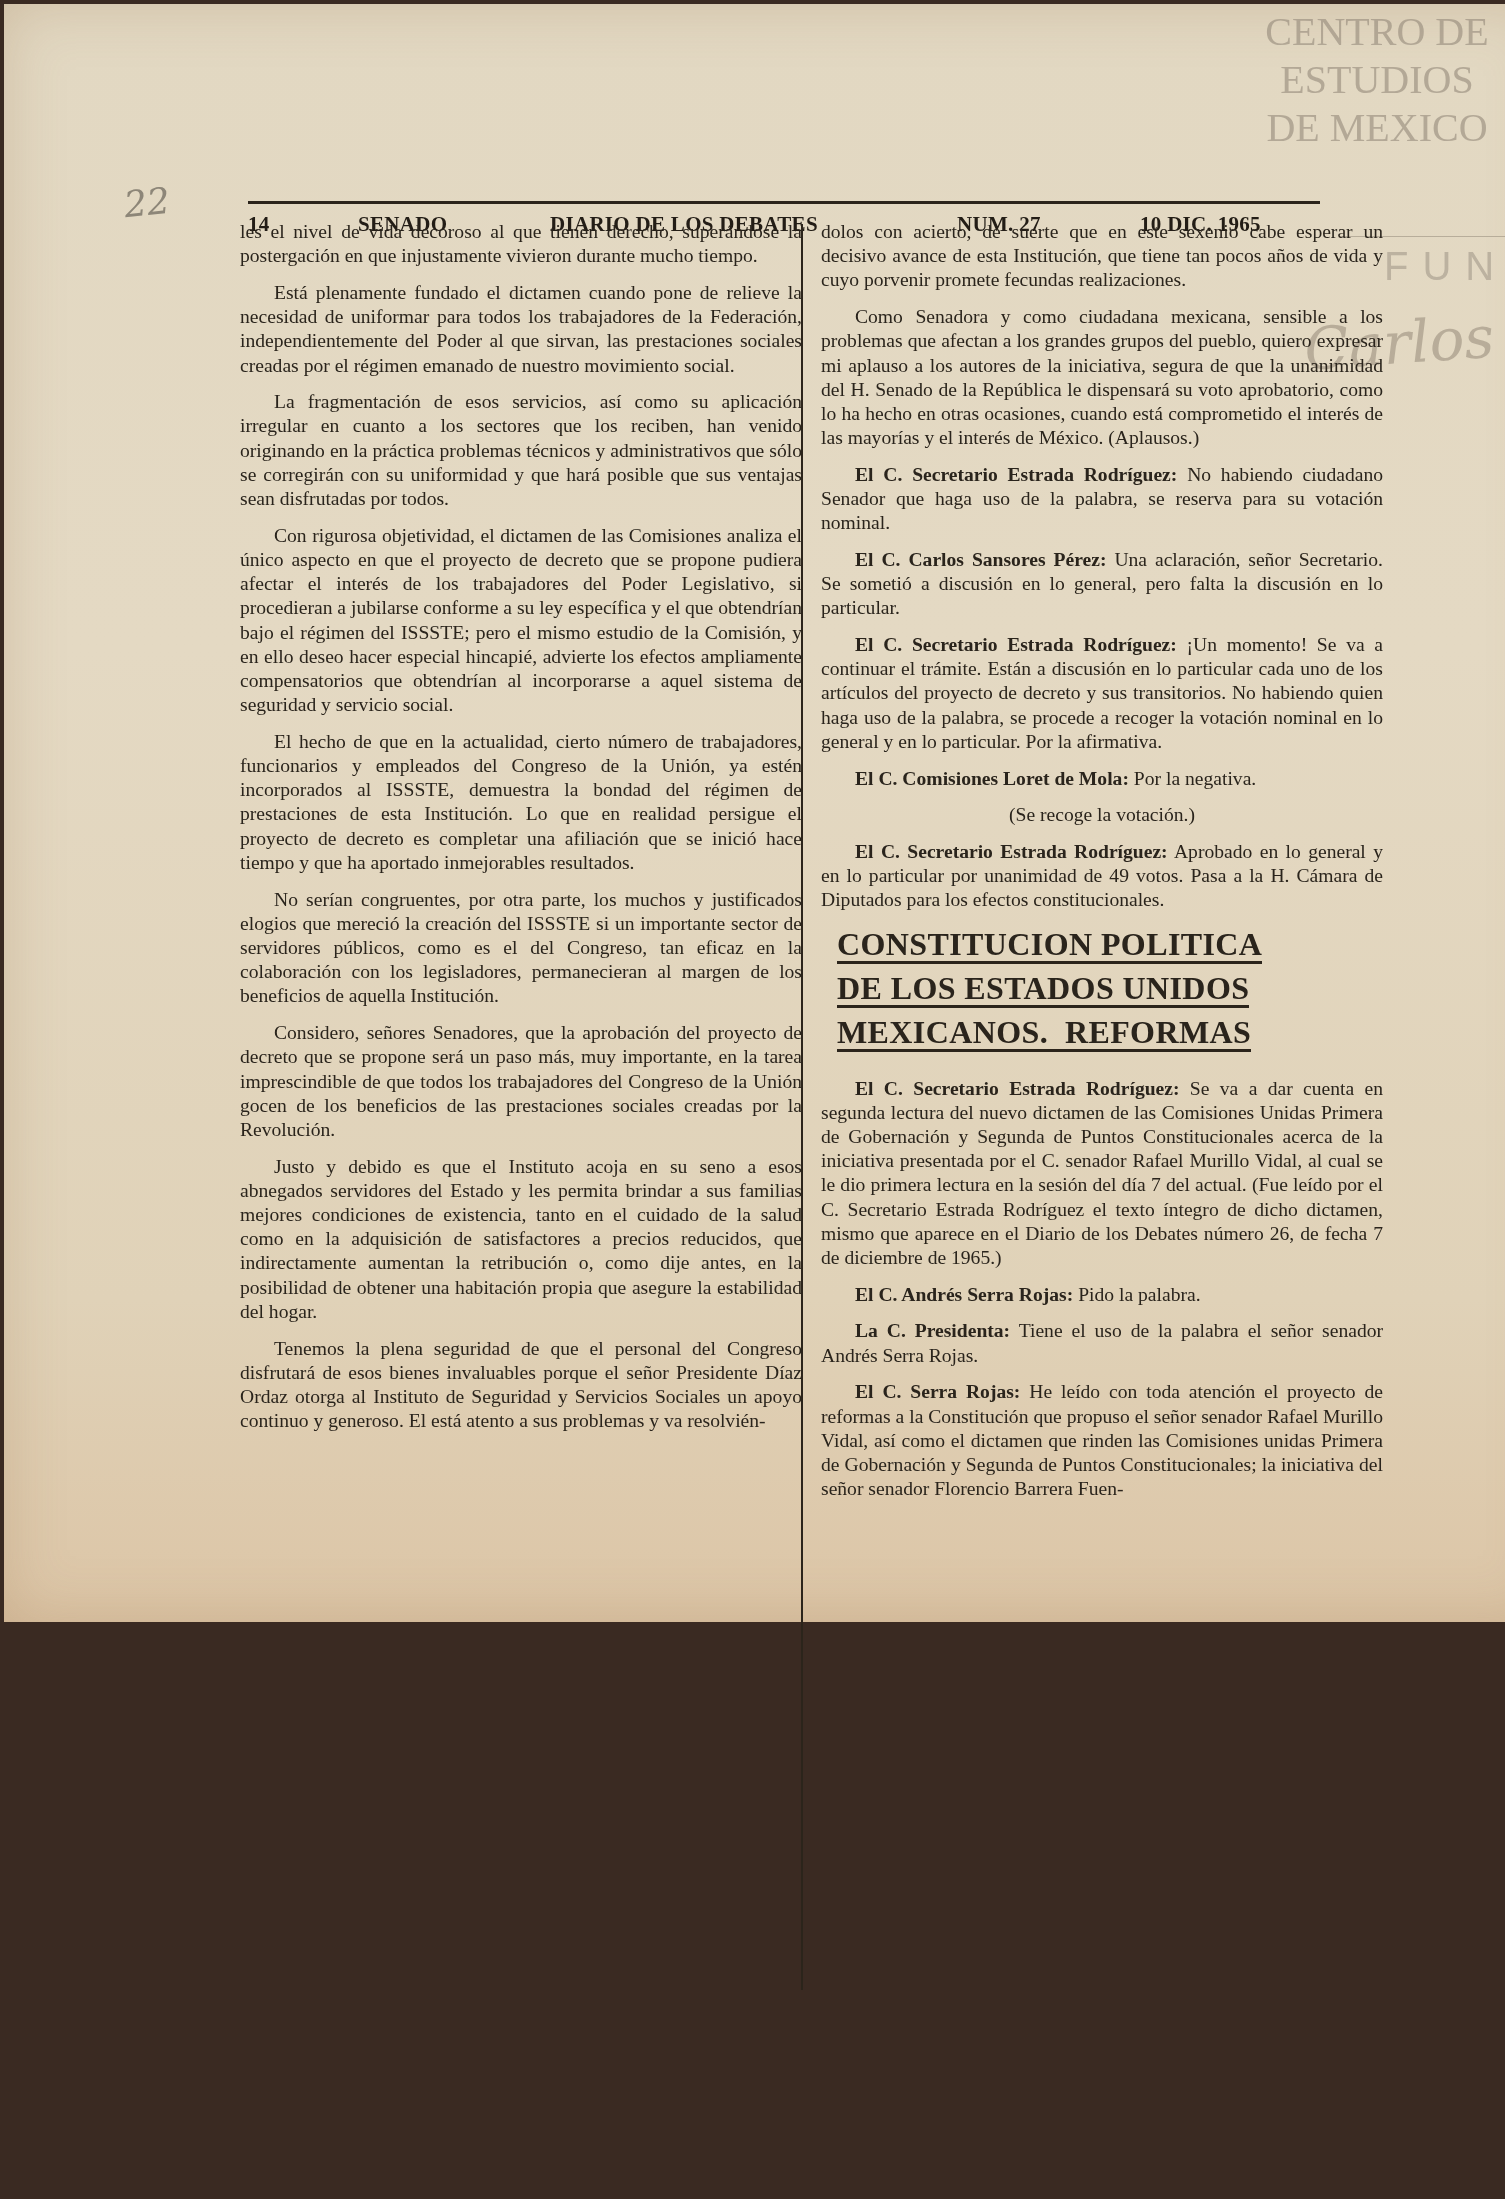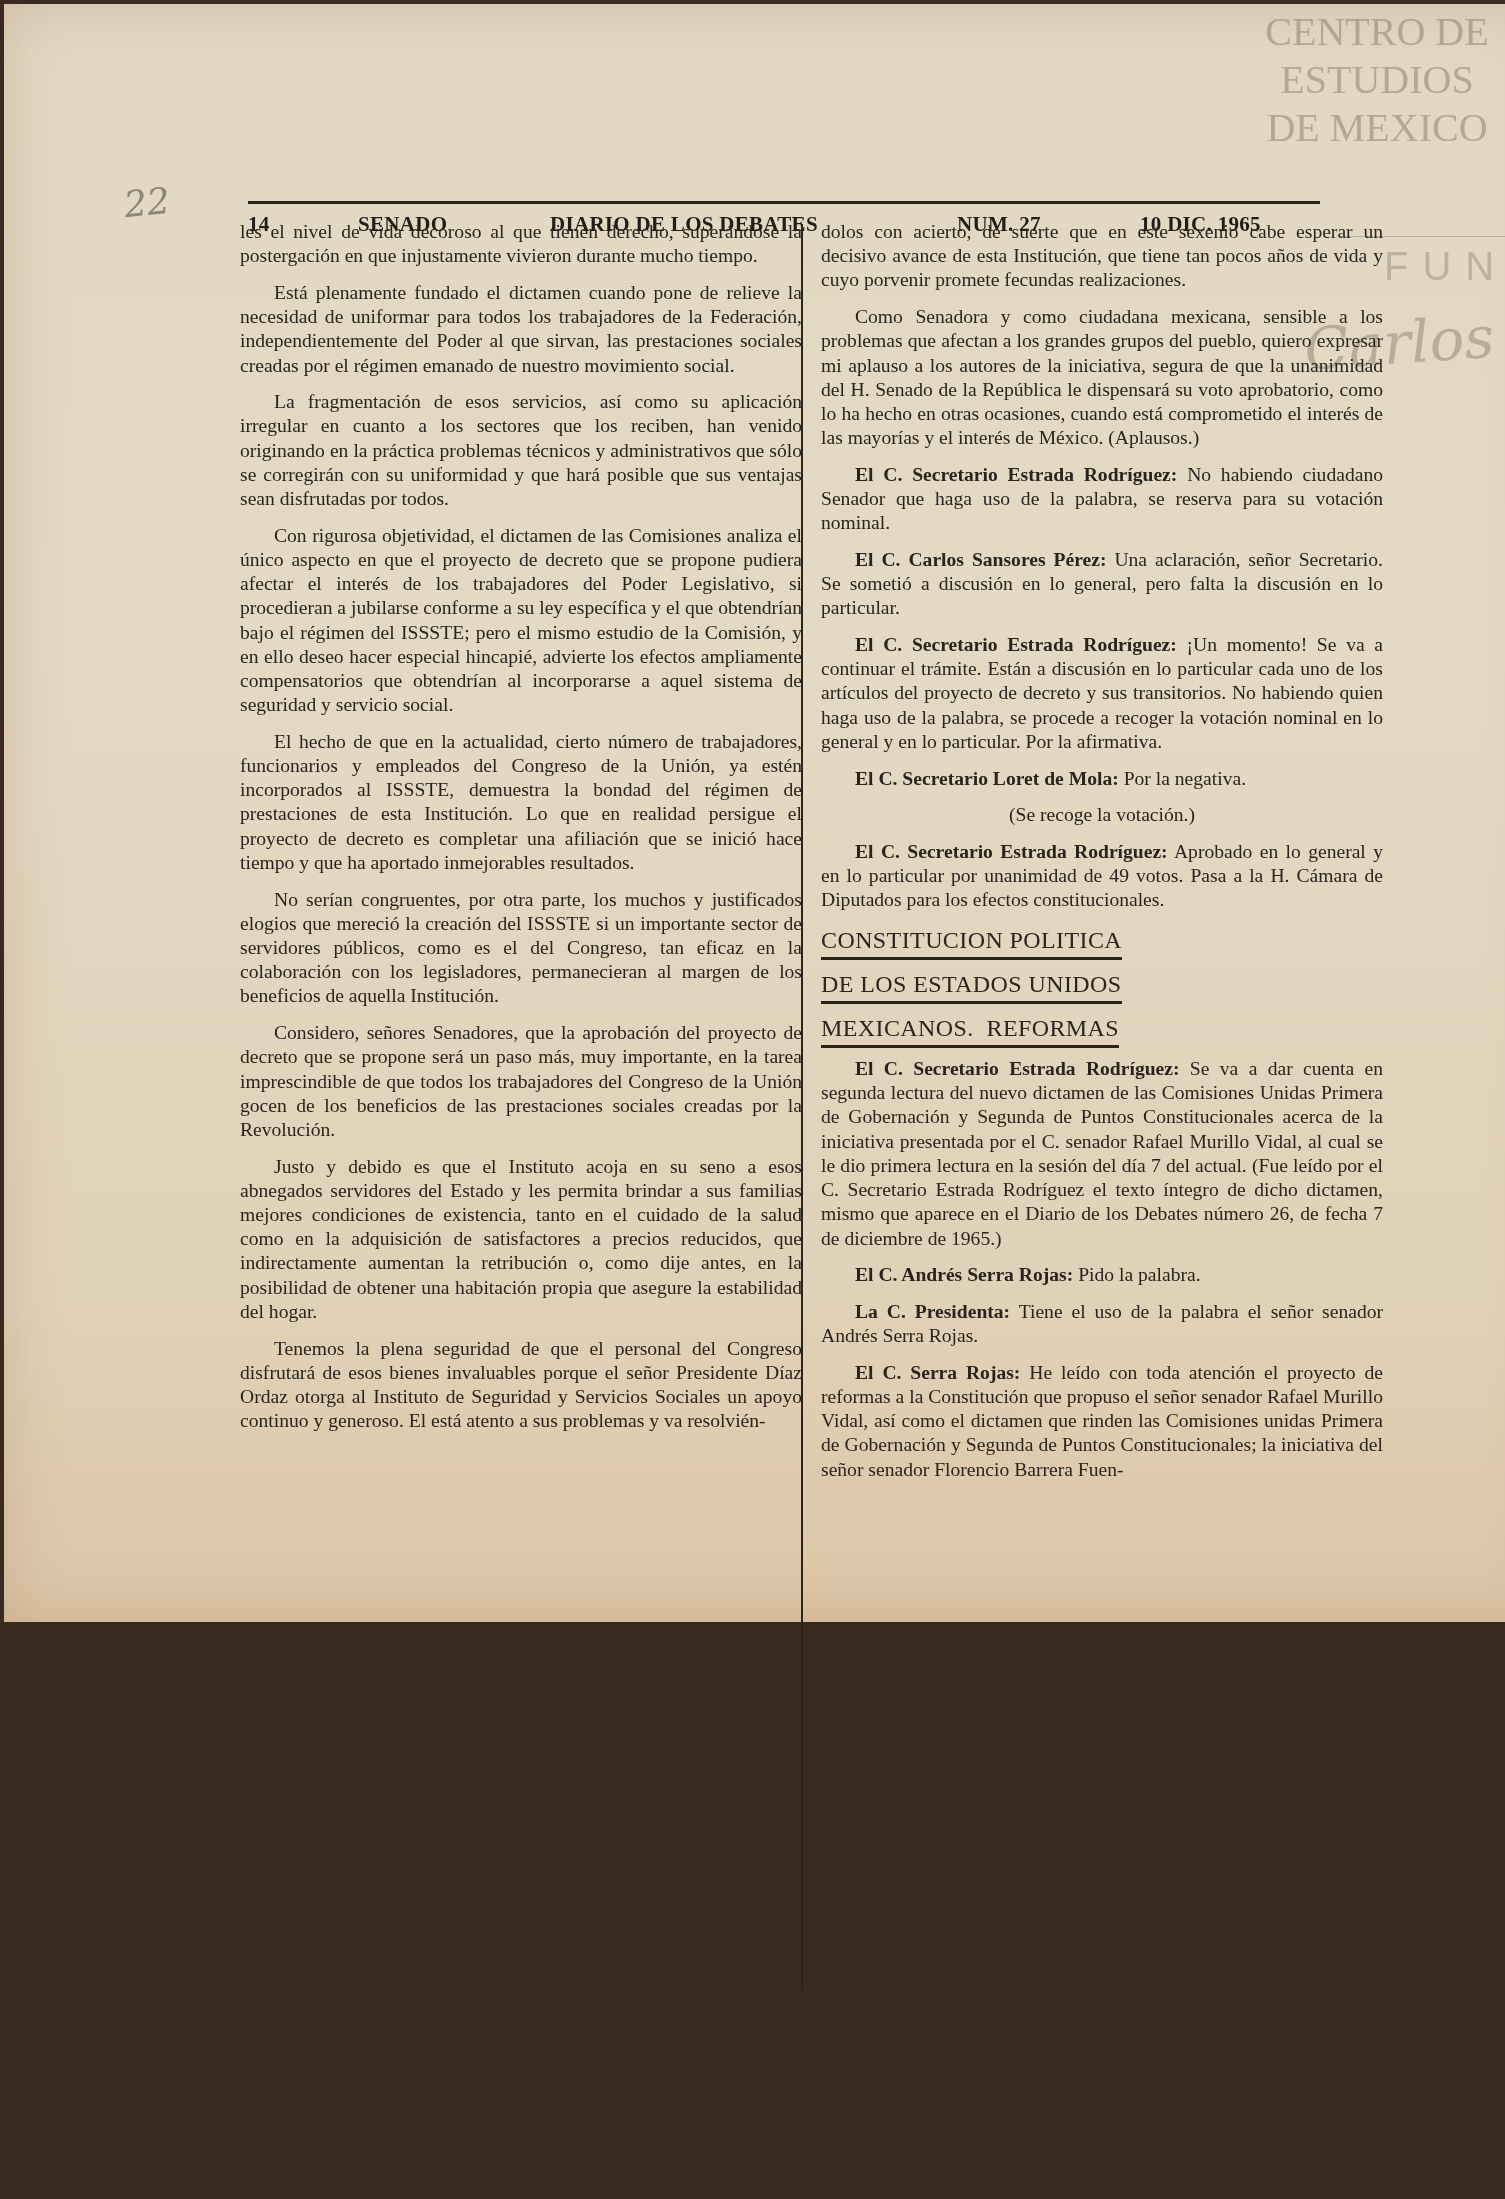--- a/index.html
+++ b/index.html
@@ -39,22 +39,22 @@
     font-size: 19.6px; line-height: 24.2px; text-align: justify;
     hyphens: none;
   }
   .col.left { left: 236px; }
   .col.right { left: 817px; }
   .col p { margin: 0 0 12.5px 0; text-indent: 34px; }
   .col p.cont { text-indent: 0; }
   .col p.center { text-align: center; text-indent: 0; }
   .speaker { font-weight: bold; }
   .section-heading {
-    font-weight: normal; font-size: 24px; letter-spacing: 0.4px;
-    line-height: 30px; margin: 0;
+    font-weight: bold; font-size: 32px; letter-spacing: 0.4px;
+    line-height: 30px; margin: 16px;
   }
   .section-heading .line {
     display: inline-block; border-bottom: 3px solid #2b241b;
     padding-bottom: 2px; margin-bottom: 9px; min-width: 0;
   }
   .subheading {
     font-weight: bold; font-size: 19.6px; margin: 0 0 12px 0; text-indent: 0 !important;
   }
   .watermark {
     position: absolute; color: rgba(140,130,115,0.55);
@@ -105,21 +105,21 @@
     <p>Tenemos la plena seguridad de que el personal del Congreso disfrutará de esos bienes invaluables porque el señor Presidente Díaz Ordaz otorga al Instituto de Seguridad y Servicios Sociales un apoyo continuo y generoso. El está atento a sus problemas y va resolvién-</p>
   </div>
 
   <div class="col right">
     <p class="cont">dolos con acierto, de suerte que en este sexenio cabe esperar un decisivo avance de esta Institución, que tiene tan pocos años de vida y cuyo porvenir promete fecundas realizaciones.</p>
     <p>Como Senadora y como ciudadana mexicana, sensible a los problemas que afectan a los grandes grupos del pueblo, quiero expresar mi aplauso a los autores de la iniciativa, segura de que la unanimidad del H. Senado de la República le dispensará su voto aprobatorio, como lo ha hecho en otras ocasiones, cuando está comprometido el interés de las mayorías y el interés de México. (Aplausos.)</p>
 
     <p><span class="speaker">El C. Secretario Estrada Rodríguez:</span> <span>No habiendo ciudadano Senador que haga uso de la palabra, se reserva para su votación nominal.</span></p>
     <p><span class="speaker">El C. Carlos Sansores Pérez:</span> <span>Una aclaración, señor Secretario. Se sometió a discusión en lo general, pero falta la discusión en lo particular.</span></p>
     <p><span class="speaker">El C. Secretario Estrada Rodríguez:</span> <span>¡Un momento! Se va a continuar el trámite. Están a discusión en lo particular cada uno de los artículos del proyecto de decreto y sus transitorios. No habiendo quien haga uso de la palabra, se procede a recoger la votación nominal en lo general y en lo particular. Por la afirmativa.</span></p>
-    <p><span class="speaker">El C. Secretario Loret de Mola:</span> <span>Por la negativa.</span></p>
+    <p><span class="speaker">El C. Comisiones Loret de Mola:</span> <span>Por la negativa.</span></p>
 
     <p class="center">(Se recoge la votación.)</p>
 
     <p><span class="speaker">El C. Secretario Estrada Rodríguez:</span> <span>Aprobado en lo general y en lo particular por unanimidad de 49 votos. Pasa a la H. Cámara de Diputados para los efectos constitucionales.</span></p>
 
     <div class="section-heading">
       <span class="line">CONSTITUCION POLITICA</span><br>
       <span class="line">DE LOS ESTADOS UNIDOS</span><br>
       <span class="line" style="white-space:pre">MEXICANOS.  REFORMAS</span>
     </div>

